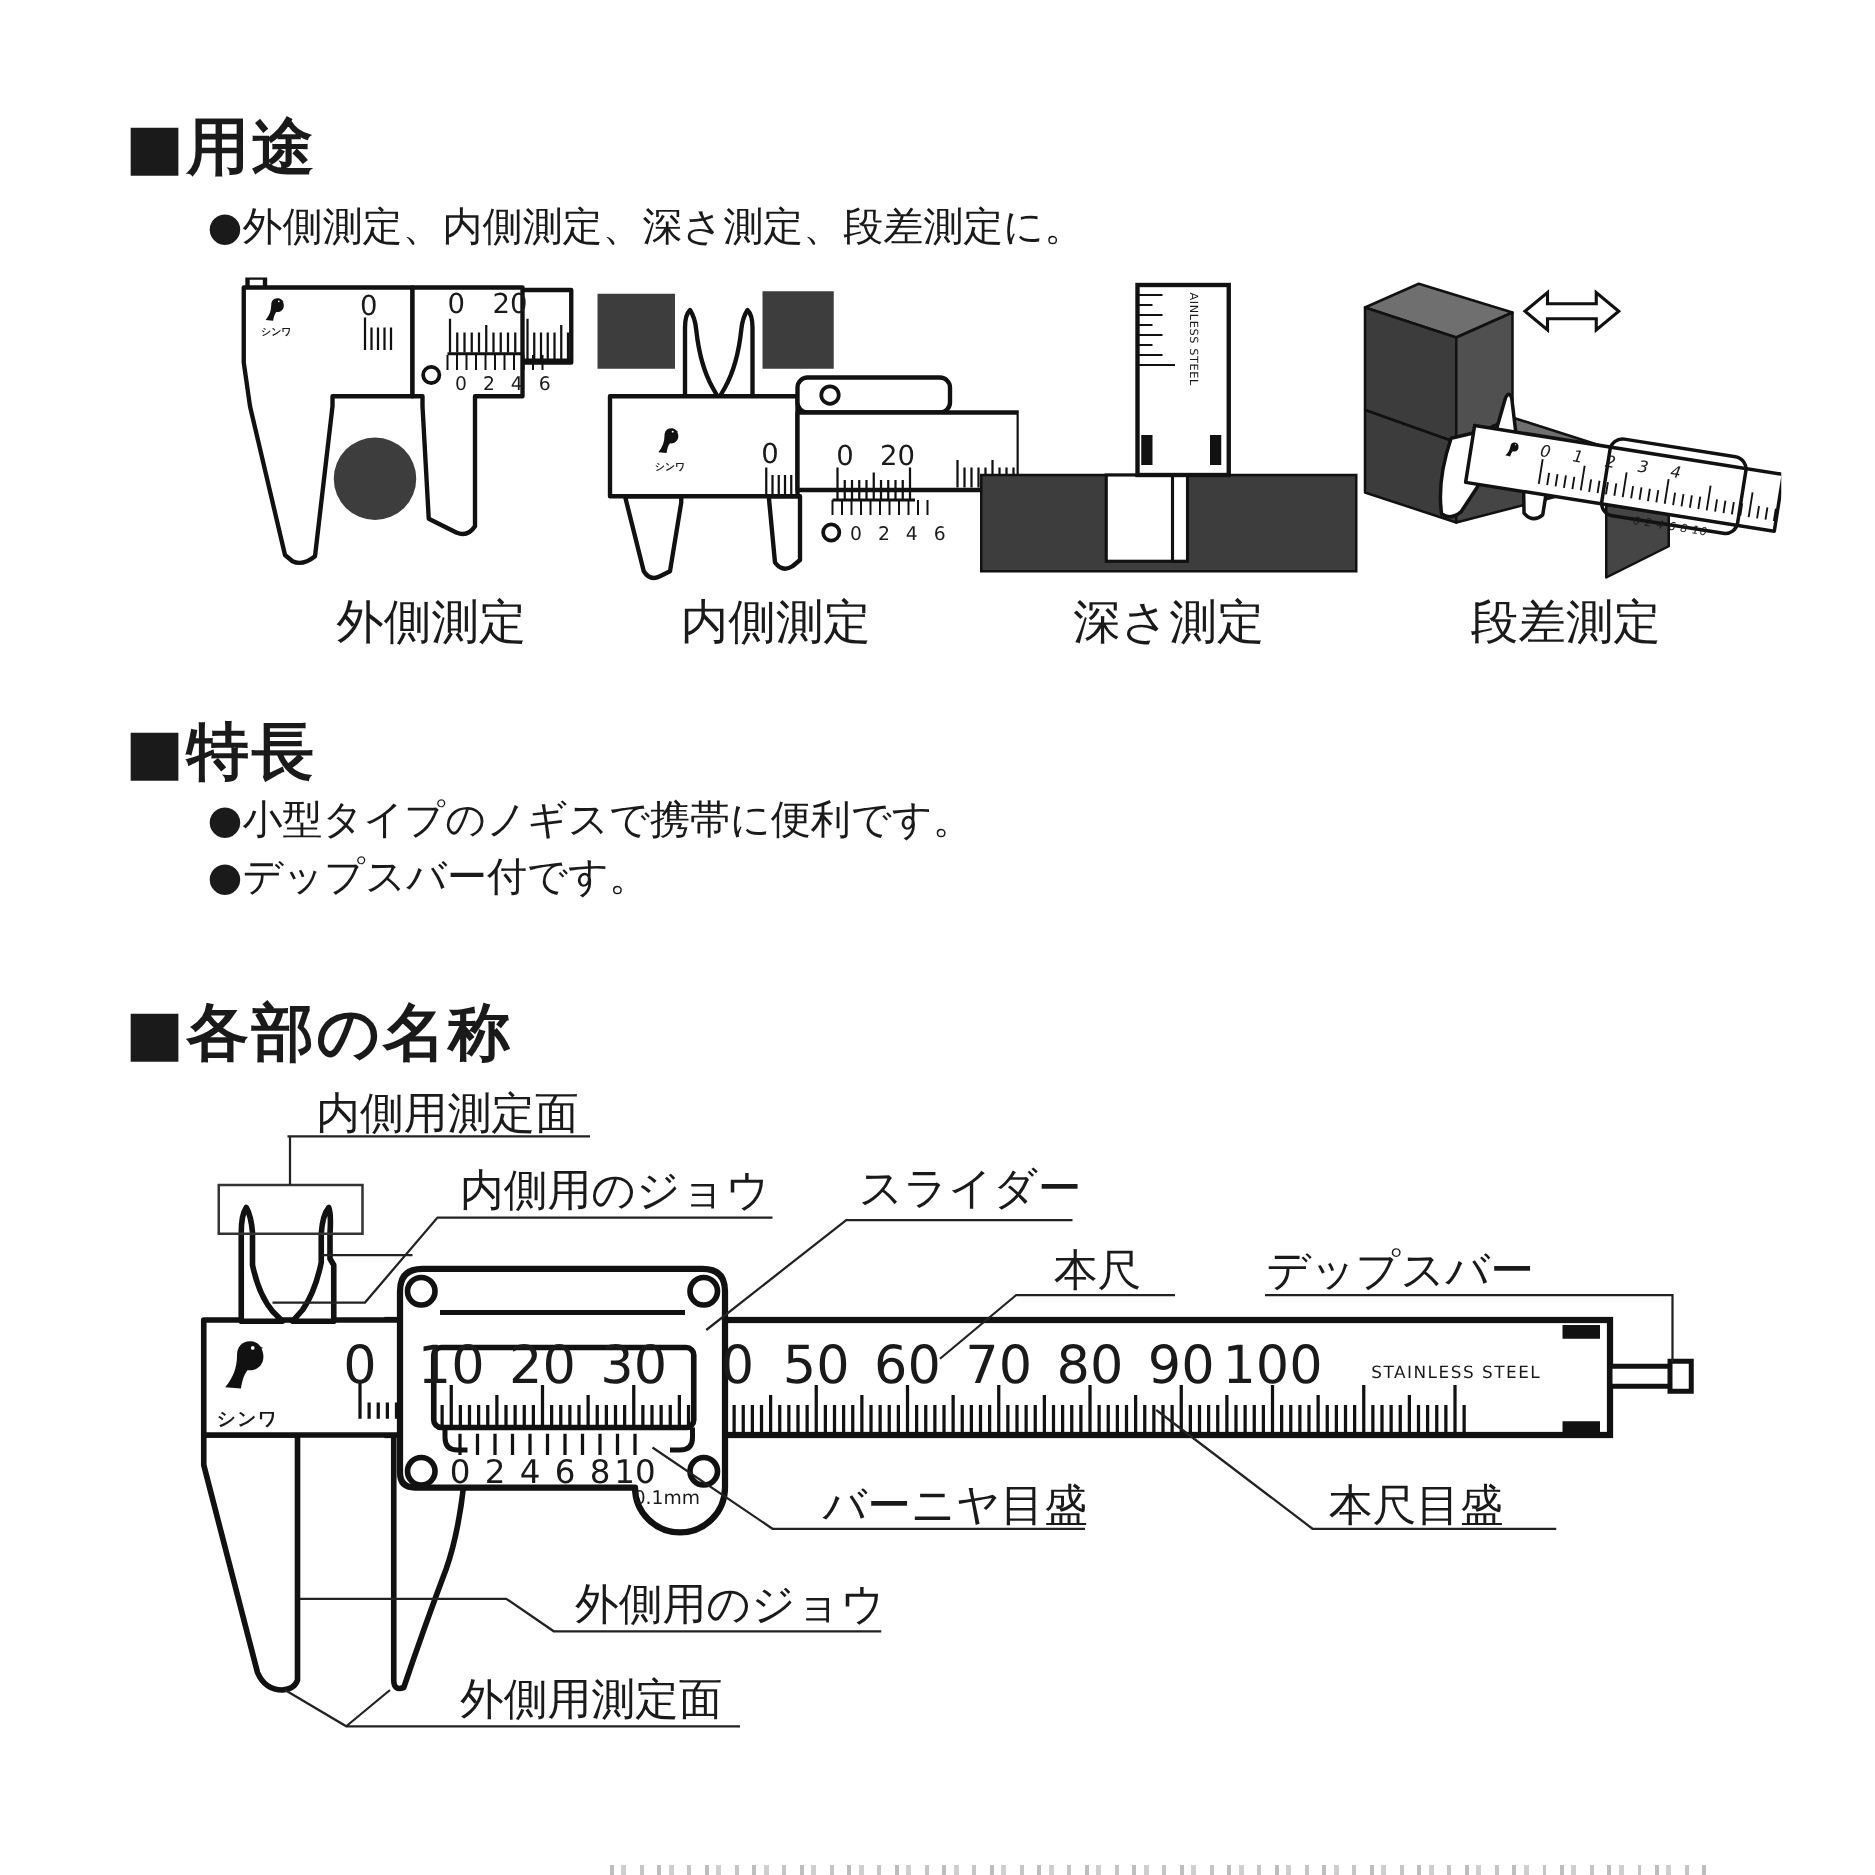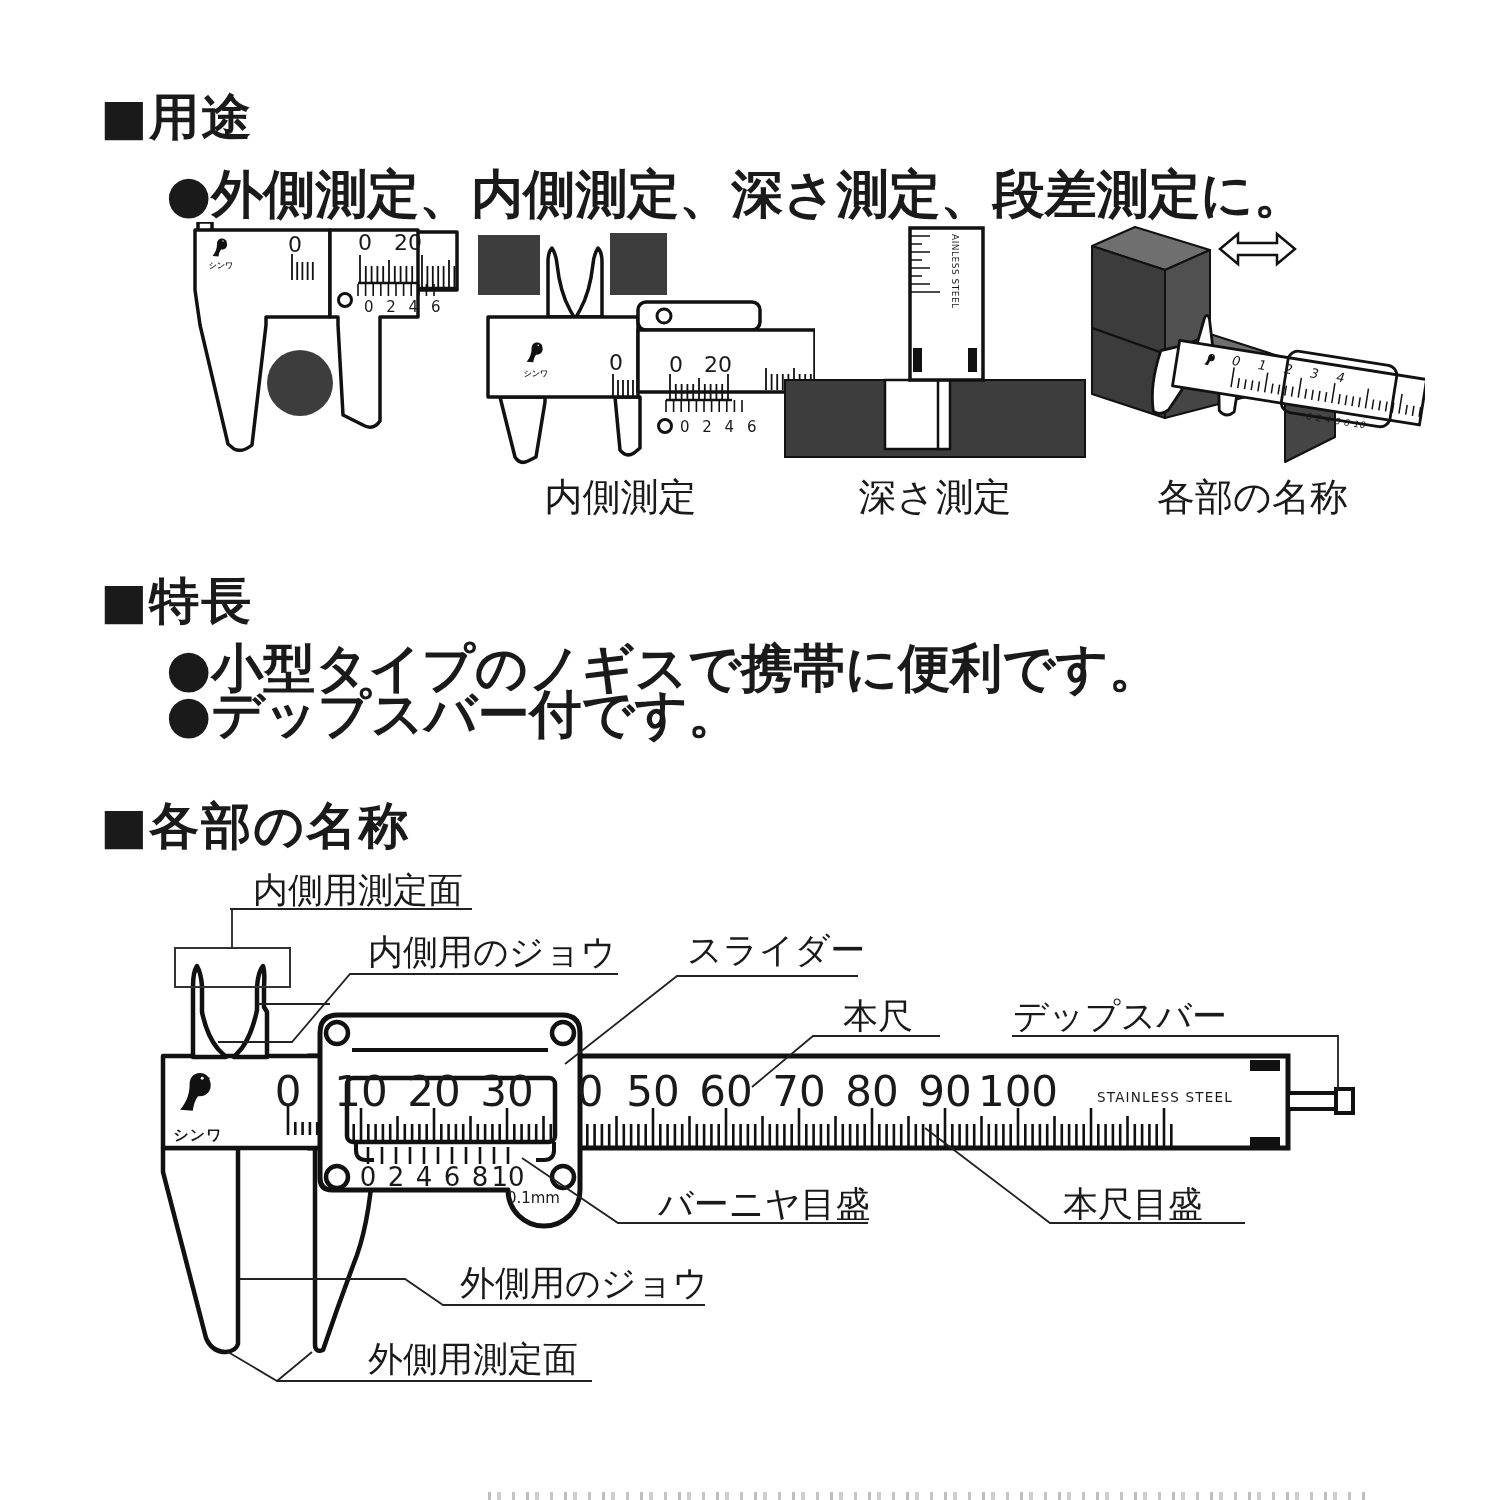--- a/index.html
+++ b/index.html
@@ -1,20 +1,20 @@
 <!DOCTYPE html>
 <html><head>
 <meta charset="utf-8">
 <style>
   html,body{margin:0;padding:0;background:#fff;}
   #page{position:relative;width:1500px;height:1500px;background:#fff;overflow:hidden;
         font-family:"DejaVu Sans","Liberation Sans",sans-serif;color:#1a1a1a;padding-left:27px;}
   .abs{position:absolute;}
   .h1{font-size:50px;font-weight:bold;letter-spacing:2px;white-space:nowrap;}
-  .bullet{font-size:52px;font-weight:700;white-space:nowrap;letter-spacing:0px;}
+  .bullet{font-size:32px;font-weight:400;white-space:nowrap;letter-spacing:0px;}
   .caption{font-size:38px;text-align:center;white-space:nowrap;}
   svg text{fill:#1a1a1a;}
   .remnant{background:repeating-linear-gradient(90deg,#9a9a9a 0 3px,transparent 3px 9px,
            #b4b4b4 9px 13px,transparent 13px 24px,#a5a5a5 24px 27px,transparent 27px 38px);
            opacity:.65;}
 </style>
 </head>
 <body>
 
 <div id="page">
@@ -43,20 +43,21 @@
     <path id="f1v" stroke="#111" stroke-width="1.6" fill="none" d="M178 62V74M185.6 62V74M193.2 62V74M200.8 62V74M208.4 62V74M216 62V74M223.6 62V74M231.2 62V74M238.8 62V74M246.4 62V74M254 62V74"></path>
     <path d="M178 61 H238 M238 66 H277" stroke="#111" stroke-width="2.5"></path>
     <text x="115" y="30" font-size="22" text-anchor="middle">0</text>
     <text x="185" y="28" font-size="22" text-anchor="middle">0</text>
     <text x="228" y="28" font-size="22" text-anchor="middle">20</text>
     <text x="184" y="90" font-size="15" letter-spacing="4">0 2 4 6</text>
     <use href="#penguin" x="31" y="16" width="20" height="20"></use>
     <text x="41" y="46" font-size="8" font-weight="bold" text-anchor="middle">シンワ</text>
     <circle cx="120" cy="161" r="33" fill="#3d3d3d"></circle>
   </svg>
+  <div class="abs caption" style="left:180px;top:472px;width:330px;">外側測定</div>
 
   <svg class="abs" style="left:470px;top:222px;" width="345" height="252" viewBox="0 0 345 252">
     <rect x="8" y="13" width="62" height="60" fill="#3d3d3d"></rect>
     <rect x="140" y="11" width="57" height="62" fill="#3d3d3d"></rect>
     <g stroke="#111" fill="#fff" stroke-width="3.5" stroke-linejoin="round">
       <path d="M78 95 V40 Q78 30 82 26 Q86 32 87 42 Q90 70 100 88 L104 95 Z"></path>
       <path d="M132 95 V40 Q132 30 128 26 Q124 32 123 42 Q120 70 110 88 L106 95 Z"></path>
       <path d="M30 175 L45 235 Q50 243 58 239 L66 235 L75 180 V175 Z"></path>
       <path d="M145 175 L150 228 Q156 236 164 231 L170 226 V175 Z"></path>
       <rect x="18" y="95" width="150" height="80"></rect>
@@ -108,21 +109,21 @@
         <path d="M135 128 L145 185 Q153 192 160 184 L160 128 Z"></path>
         <rect x="95" y="122" width="250" height="46"></rect>
         <rect x="205" y="114" width="110" height="62" rx="10" fill="none"></rect>
       </g>
       <path id="f4r" stroke="#111" stroke-width="1.5" fill="none" d="M153 140V160M159.8 150V160M166.6 150V160M173.4 150V160M180.2 150V160M187 140V160M193.8 150V160M200.6 150V160M207.4 150V160M214.2 150V160M221 140V160M227.8 150V160M234.6 150V160M241.4 150V160M248.2 150V160M255 140V160M261.8 150V160M268.6 150V160M275.4 150V160M282.2 150V160M289 140V160M295.8 150V160M302.6 150V160M309.4 150V160M316.2 150V160M323 140V160M329.8 150V160M336.6 150V160M343.4 150V160"></path>
       <text x="150" y="138" font-size="13" font-style="italic" letter-spacing="7">0 1 2 3 4</text>
       <text x="232" y="180" font-size="9" font-style="italic" letter-spacing="0.5">0 2 4 6 8 10</text>
       <use href="#penguin" x="122" y="130" width="13" height="13"></use>
     </g>
   </svg>
-  <div class="abs caption" style="left:1080px;top:472px;width:345px;">各部の名称</div>
+  <div class="abs caption" style="left:1080px;top:472px;width:345px;">段差測定</div>
 
   <div class="abs h1" style="left:100px;top:568px;text-align:center;">■特長</div>
   <div class="abs bullet" style="left:166px;top:634px;">●小型タイプのノギスで携帯に便利です。</div>
   <div class="abs bullet" style="left:166px;top:680px;">●デップスバー付です。</div>
 
   <div class="abs h1" style="left:100px;top:793px;">■各部の名称</div>
 
   <svg class="abs" style="left:0px;top:855px;" width="1500" height="645" viewBox="0 855 1500 645">
 
     <rect x="310" y="1056" width="978" height="92" fill="#fff" stroke="#111" stroke-width="5"></rect>

